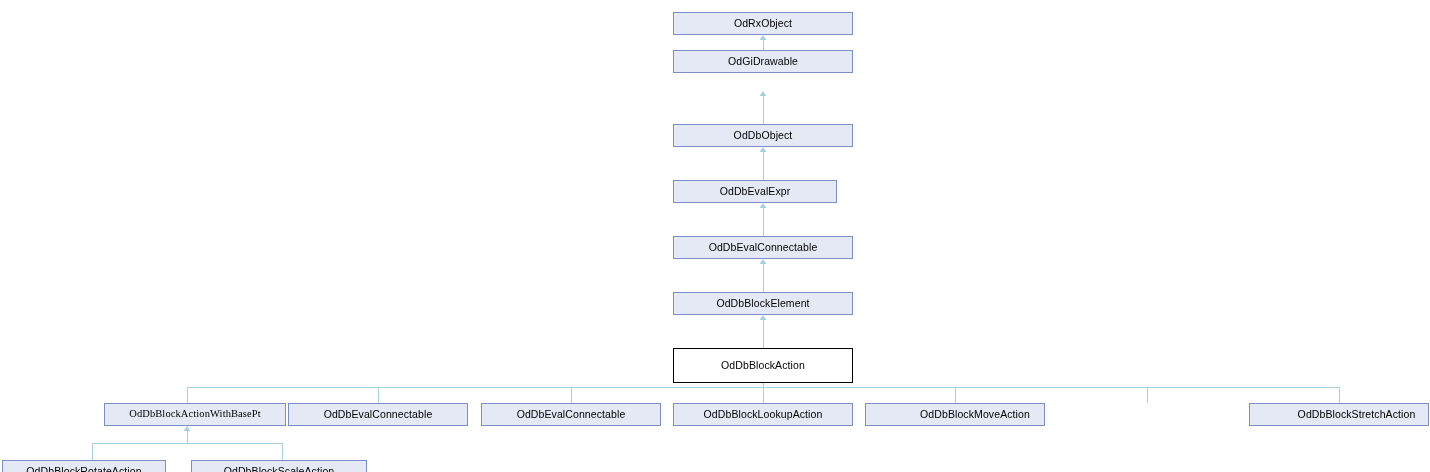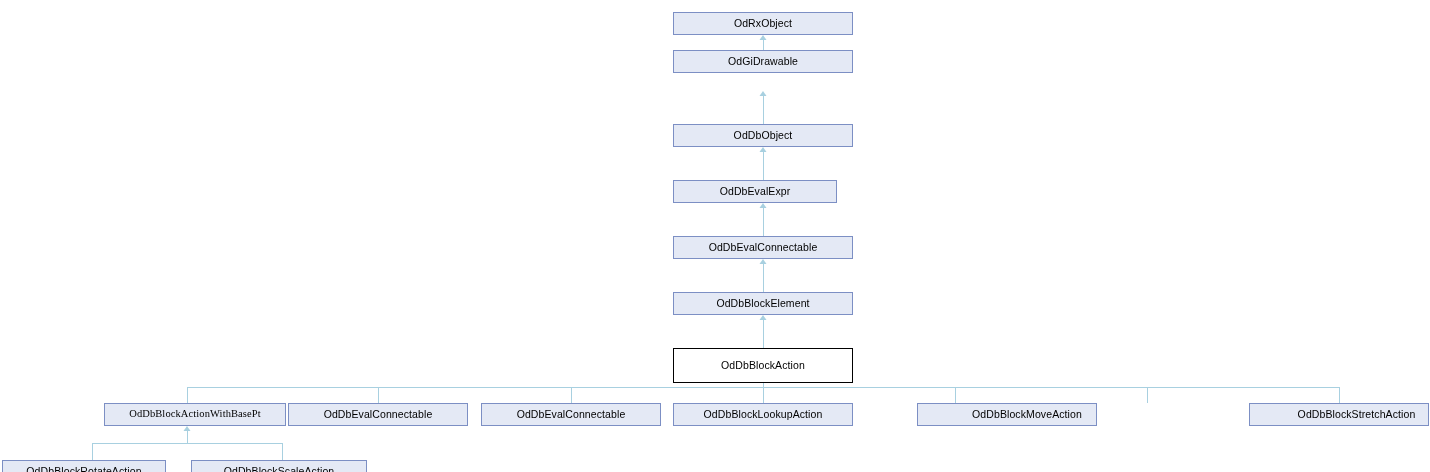--- a/index.html
+++ b/index.html
@@ -111,21 +111,21 @@
     </div>
     <div class="node" style="left: 288px; top: 391px; width: 180px; height: 23px; background: rgb(228, 233, 245); border-color: rgb(124, 143, 196); color: rgb(0, 0, 0);">
       <span class="node-label">OdDbEvalConnectable</span>
     </div>
     <div class="node" style="left: 481px; top: 391px; width: 180px; height: 23px; background: rgb(228, 233, 245); border-color: rgb(124, 143, 196); color: rgb(0, 0, 0);">
       <span class="node-label">OdDbEvalConnectable</span>
     </div>
     <div class="node" style="left: 673px; top: 391px; width: 180px; height: 23px; background: rgb(228, 233, 245); border-color: rgb(124, 143, 196); color: rgb(0, 0, 0);">
       <span class="node-label">OdDbBlockLookupAction</span>
     </div>
-    <div class="node" style="left: 917px; top: 391px; width: 180px; height: 23px; background: rgb(228, 233, 245); border-color: rgb(124, 143, 196); color: rgb(0, 0, 0); padding-left: 40px;">
+    <div class="node" style="left: 865px; top: 391px; width: 180px; height: 23px; background: rgb(228, 233, 245); border-color: rgb(124, 143, 196); color: rgb(0, 0, 0); padding-left: 40px;">
       <span class="node-label">OdDbBlockMoveAction</span>
     </div>
     <div class="node" style="left: 1249px; top: 391px; width: 180px; height: 23px; background: rgb(228, 233, 245); border-color: rgb(124, 143, 196); color: rgb(0, 0, 0); padding-left: 35px;">
       <span class="node-label">OdDbBlockStretchAction</span>
     </div>
     <div class="node" style="left: 2px; top: 448px; width: 164px; height: 23px; background: rgb(228, 233, 245); border-color: rgb(124, 143, 196); color: rgb(0, 0, 0);">
       <span class="node-label">OdDbBlockRotateAction</span>
     </div>
     <div class="node" style="left: 191px; top: 448px; width: 176px; height: 23px; background: rgb(228, 233, 245); border-color: rgb(124, 143, 196); color: rgb(0, 0, 0);">
       <span class="node-label">OdDbBlockScaleAction</span>

